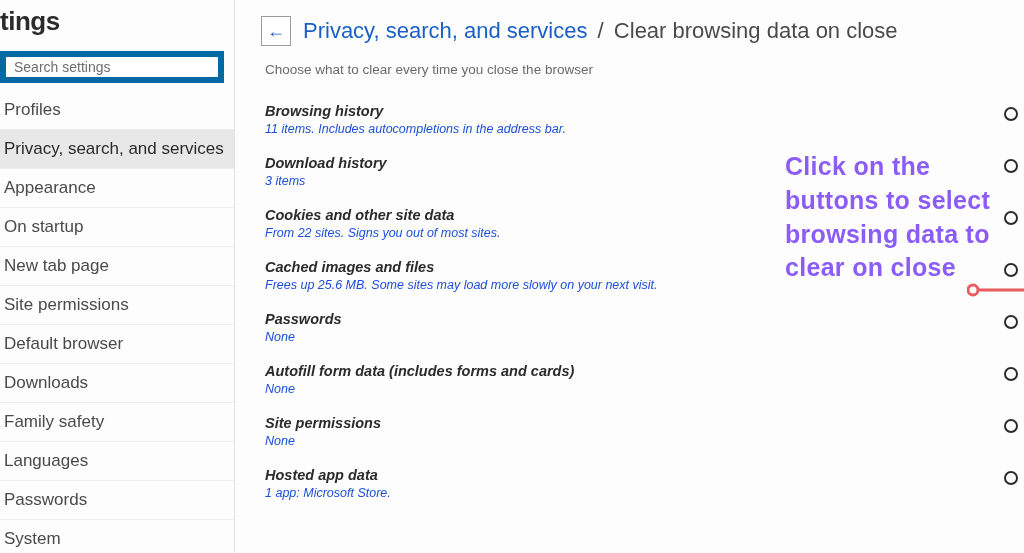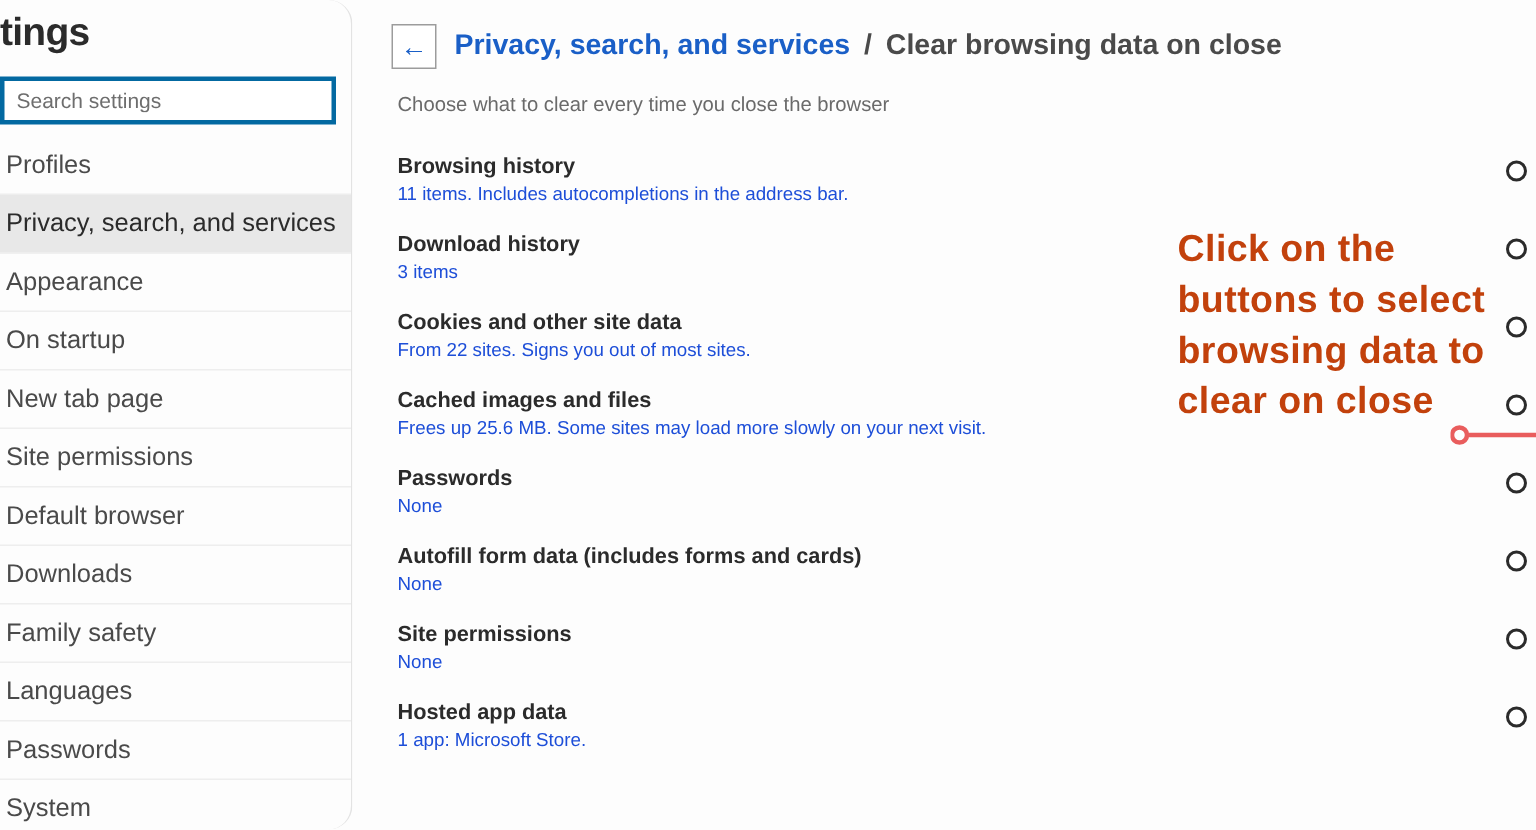--- a/index.html
+++ b/index.html
@@ -15,35 +15,34 @@
     display: flex;
     width: 100%;
     height: 100%;
   }
   
   .sidebar {
     width: 235px;
     padding: 0 0 0 0;
     border-right: 1px solid #e3e3e3;
     overflow: hidden;
-    border-radius: 16px;
   }
   .sidebar-title {
     font-size: 26px;
     font-weight: 600;
     padding: 6px 0 14px 0;
     letter-spacing: -0.5px;
   }
   .search-wrap {
     padding: 0 10px 8px 0;
   }
   .search {
     width: 100%;
     height: 32px;
-    border: 3px solid #0369a1;
+    border: 6px solid #0369a1;
     padding: 4px 8px;
     font-size: 14px;
     color: #5a5a5a;
     background: #fff;
   }
   .search::placeholder { color: #6e6e6e; }
   .nav { }
   .nav-item {
     font-size: 17px;
     color: #4a4a4a;
@@ -73,38 +72,38 @@
     height: 30px;
     border: 1px solid #9c9c9c;
     display: flex;
     align-items: center;
     justify-content: center;
     color: #1a5fc7;
     font-size: 18px;
     cursor: pointer;
     background: #fff;
   }
-  .crumbs { font-size: 19px; font-weight: 700; }
+  .crumbs { font-size: 22px; font-weight: 400; }
   .crumb-link { color: #1a5fc7; cursor: pointer; }
   .crumb-sep  { color: #4a4a4a; margin: 0 4px; }
   .crumb-cur  { color: #4a4a4a; }
   .sub {
     font-size: 13.5px;
     color: #6a6a6a;
     margin: 0 0 18px 4px;
   }
   .rows { }
   .row {
     display: flex;
     align-items: flex-start;
     justify-content: space-between;
     padding: 8px 8px 8px 4px;
     min-height: 52px;
   }
-  .row-text { max-width: 540px; }
+  .row-text { max-width: 540px; font-style: italic; }
   .row-title {
     font-size: 14.5px;
     font-weight: 600;
     color: #2b2b2b;
     margin-bottom: 3px;
   }
   .row-desc {
     font-size: 12.5px;
     color: #1d4ed8;
   }
@@ -117,21 +116,21 @@
     flex: 0 0 auto;
     margin-top: 4px;
     margin-right: -2px;
     cursor: pointer;
   }
   
   .annotation {
     position: absolute;
     left: 550px;
     top: 150px;
-    color: #c2410c;
+    color: #8b5cf6;
     font-weight: 700;
     font-size: 25px;
     line-height: 1.35;
     letter-spacing: 0.3px;
     pointer-events: none;
   }
   .arrow {
     position: absolute;
     left: 732px;
     top: 280px;

